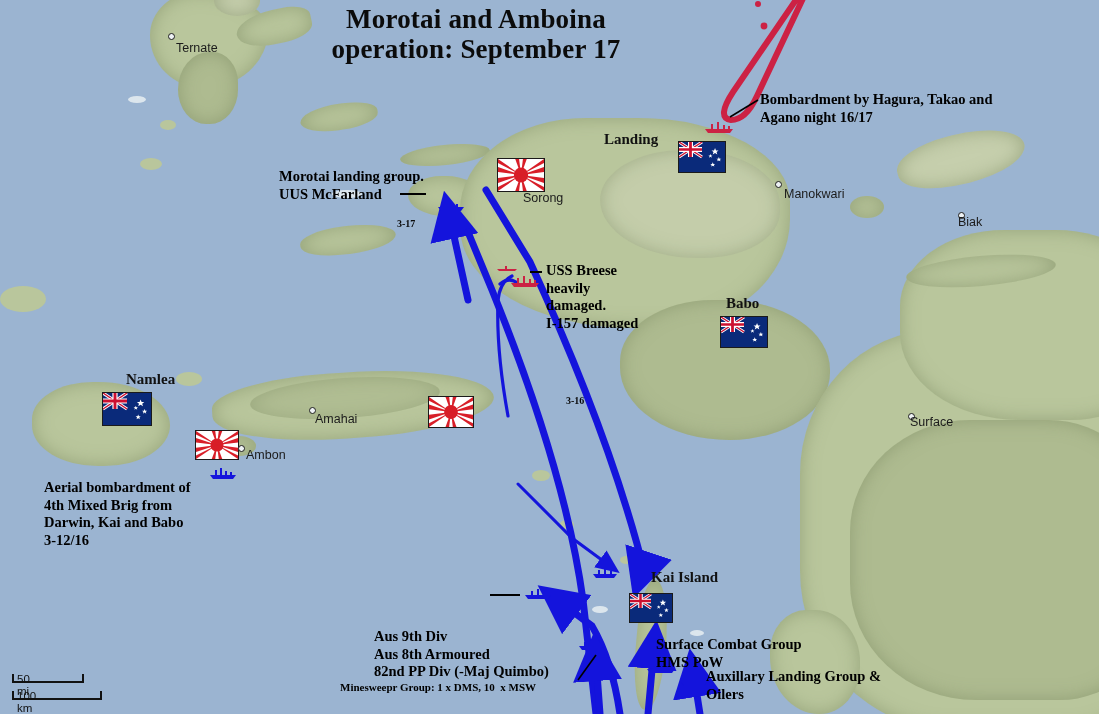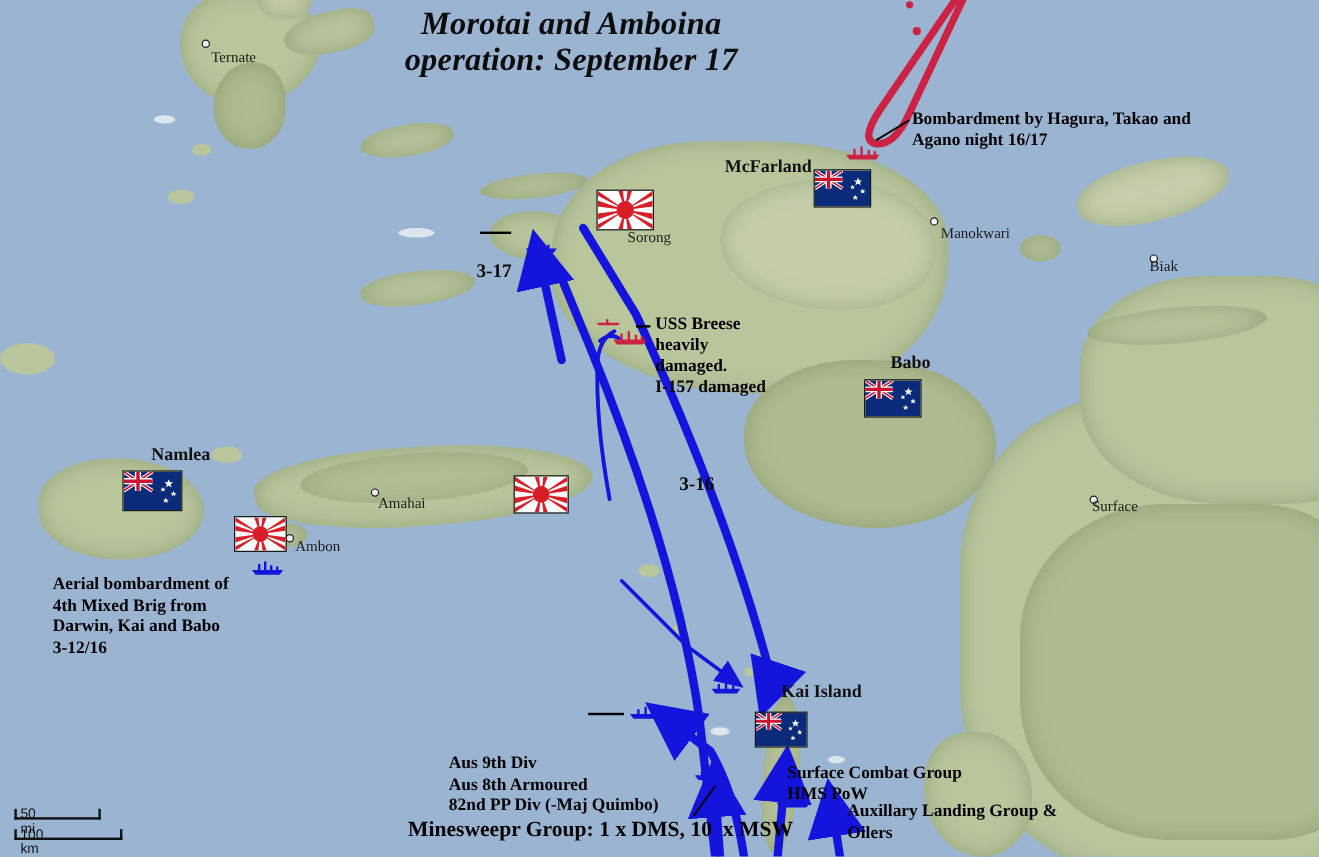--- a/index.html
+++ b/index.html
@@ -33,61 +33,60 @@
   .reef{
     position:absolute;
     background:#e8eef2;
     opacity:.85;
     border-radius:50%;
   }
   
   .title{
     position:absolute;
     text-align:center;
-    font-style:italic;
     font-weight:bold;
     font-size:27px;
     color:#0b0b0b;
     line-height:1.12;
     letter-spacing:.2px;
   }
   .annot{
     position:absolute;
     font-weight:bold;
     font-size:14.5px;
     color:#000;
     line-height:1.22;
     white-space:pre;
   }
-  .annot.sm{font-size:18px;text-align:right;}
+  .annot.sm{font-size:11px;text-align:right;}
   .place{
     position:absolute;
     font-weight:bold;
     font-size:15px;
     color:#111;
     white-space:nowrap;
   }
   .place.plain{
-    font-family:Liberation Serif, serif;
+    font-family:Liberation Sans, sans-serif;
     font-weight:normal;
     font-size:12.5px;
     color:#1b1b1b;
   }
   .dot{
     position:absolute;
     width:7px;height:7px;
     border:1.6px solid #1d1d1d;
     border-radius:50%;
     background:#eef2f5;
     box-sizing:border-box;
   }
   .trk-label{
     position:absolute;
     font-weight:bold;
-    font-size:16px;
+    font-size:10px;
     color:#0a0a0a;
     white-space:nowrap;
   }
   
   .flag{
     position:absolute;
     border:1px solid #1a1a1a;
     box-sizing:border-box;
     overflow:hidden;
   }
@@ -432,38 +431,40 @@
 
   <div class="dot" style="left:168px;top:33px;"></div>
   <div class="dot" style="left:775px;top:181px;"></div>
   <div class="dot" style="left:958px;top:212px;"></div>
   <div class="dot" style="left:908px;top:413px;"></div>
   <div class="dot" style="left:309px;top:407px;"></div>
   <div class="dot" style="left:238px;top:445px;"></div>
 
   <div class="place plain" style="left:176px;top:41px;">Ternate</div>
   <div class="place plain" style="left:523px;top:191px;">Sorong</div>
-  <div class="place" style="left:604px;top:131px;">McFarland</div>
+  <div class="place" style="left:604px;top:131px;">Landing</div>
   <div class="place plain" style="left:784px;top:187px;">Manokwari</div>
   <div class="place plain" style="left:958px;top:215px;">Biak</div>
-  <div class="place" style="left:726px;top:295px;margin-left:16px;">Babo</div>
+  <div class="place" style="left:726px;top:295px;">Babo</div>
   <div class="place plain" style="left:910px;top:415px;">Surface</div>
   <div class="place" style="left:126px;top:371px;">Namlea</div>
   <div class="place plain" style="left:315px;top:412px;">Amahai</div>
   <div class="place plain" style="left:246px;top:448px;">Ambon</div>
   <div class="place" style="left:651px;top:569px;">Kai Island</div>
 
   <div class="title" style="left:295px;top:4px;width:362px;">
     <div>Morotai and Amboina</div>
     <div>operation: September 17</div>
   </div>
 
   <div class="annot" style="left:760px;top:91px;">Bombardment by Hagura, Takao and
 Agano night 16/17</div>
 
+  <div class="annot" style="left:279px;top:168px;">Morotai landing group.
+UUS McFarland</div>
   <div class="lead" style="left:400px;top:193px;width:26px;"></div>
 
   <div class="annot" style="left:546px;top:262px;">USS Breese
 heavily
 damaged.
 I-157 damaged</div>
   <div class="lead" style="left:530px;top:271px;width:12px;"></div>
 
   <div class="annot" style="left:44px;top:479px;">Aerial bombardment of
 4th Mixed Brig from

